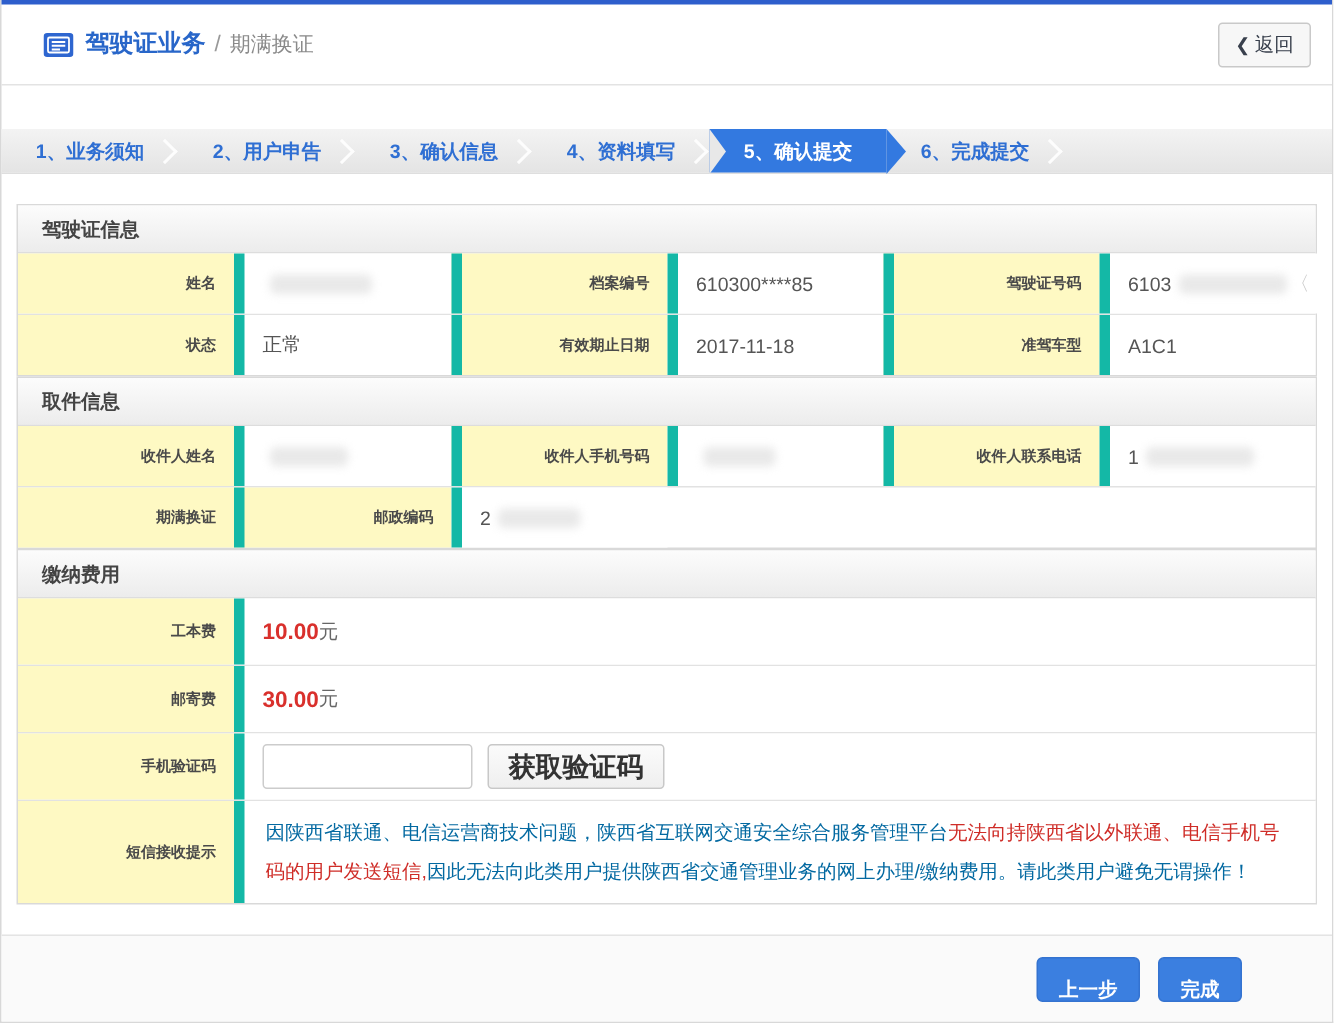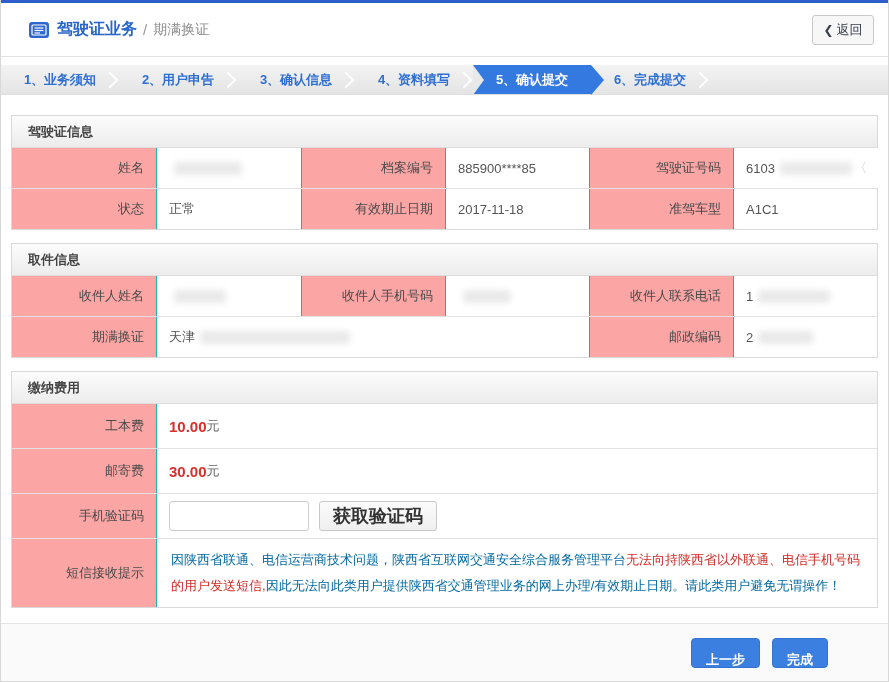--- a/index.html
+++ b/index.html
@@ -10,39 +10,39 @@
   
   .header { height:54px; display:flex; align-items:center; padding:0 14px 0 28px; border-bottom:1px solid #e3e3e3; flex:0 0 auto; }
   .hicon { display:inline-flex; margin-right:8px; }
   .htitle { font-size:16px; font-weight:bold; color:#2866c9; }
   .hsep { color:#999; margin:0 6px; font-size:15px; }
   .hsub { color:#8a8a8a; font-size:14px; }
   .backbtn { margin-left:auto; height:30px; width:62px; background:#f7f7f7; border:1px solid #c9c9c9; border-radius:3px; font-size:13px; color:#39404d; cursor:pointer; font-family:inherit; display:flex; align-items:center; justify-content:center; gap:3px; }
   .backchev { font-weight:bold; font-size:12px; }
 
   
-  .steps { margin-top:8px; height:30px; background:linear-gradient(#f3f3f3,#e4e4e4); border-bottom:1px solid #dedede; display:flex; flex:0 0 auto; }
+  .steps { margin-top:29px; height:30px; background:linear-gradient(#f3f3f3,#e4e4e4); border-bottom:1px solid #dedede; display:flex; flex:0 0 auto; }
   .step { position:relative; width:118px; display:flex; align-items:center; justify-content:center; font-size:13px; font-weight:bold; color:#2f6fd3; cursor:pointer; }
   .step:not(.active)::after { content:''; position:absolute; right:3px; top:50%; width:10px; height:10px; border-top:2px solid #fdfdfd; border-right:2px solid #fdfdfd; transform:translateY(-50%) rotate(45deg); }
   .step.active { background:#3379e0; color:#fff; z-index:1; }
   .step.active::before { content:''; position:absolute; left:0; top:0; border-left:11px solid #e8e8e8; border-top:15px solid transparent; border-bottom:15px solid transparent; }
   .step.active::after { content:''; position:absolute; left:100%; top:0; border-left:13px solid #3379e0; border-top:15px solid transparent; border-bottom:15px solid transparent; }
   .step-fill { flex:1; }
 
   
   .content { padding:20px 10px 0 10px; }
-  .section { border:1px solid #d9d9d9; margin-bottom:13px; }
+  .section { border:1px solid #d9d9d9; }
   .sec-head { height:32px; display:flex; align-items:center; padding:0 16px; background:linear-gradient(#fcfcfc,#ececec); border-bottom:1px solid #ddd; font-size:13px; font-weight:bold; color:#444; }
   .grid { display:grid; grid-template-columns:144px 145px 144px 144px 144px 1fr; }
   .grid + .grid { border-top:1px solid #e2e2e2; }
   .row42 > div { height:40px; }
   .row46 > div { height:44px; }
-  .lbl { background:#fca5a5; display:flex; align-items:center; justify-content:flex-end; padding:0 12px; font-size:13px; font-weight:normal; color:#4a4a4a; }
+  .lbl { background:#fef9c3; display:flex; align-items:center; justify-content:flex-end; padding:0 12px; font-size:10px; font-weight:bold; color:#4a4a4a; }
   .val { display:flex; align-items:center; padding:0 12px; font-size:13px; color:#555; background:#fff; }
-  .grid > div + div { border-left:1px solid #14b8a6; }
+  .grid > div + div { border-left:7px solid #14b8a6; }
   .span3 { grid-column:2 / 5; }
   .span5 { grid-column:2 / 7; }
 
   .blob { display:inline-block; height:13px; background:#d7d7d7; border-radius:4px; filter:blur(3px); opacity:.55; margin-left:5px; }
   .trail { color:#c9c9c9; margin-left:2px; }
 
   .amount { color:#d9302c; font-weight:bold; font-size:15px; }
   .unit { color:#666; font-size:13px; }
 
   .code-input { width:140px; height:30px; border:1px solid #ccc; border-radius:3px; padding:0 8px; font-size:13px; font-family:inherit; color:#333; }
@@ -97,21 +97,21 @@
     <div class="section">
       <div class="sec-head">驾驶证信息</div>
       <div class="grid row42">
         <div class="lbl">姓名</div>
         <div class="val">
             <span></span>
             <span class="blob" style="width:68px"></span>
           </div>
         <div class="lbl">档案编号</div>
         <div class="val">
-            <span>885900****85</span>
+            <span>610300****85</span>
           </div>
         <div class="lbl">驾驶证号码</div>
         <div class="val">
             <span>6103</span>
             <span class="blob" style="width:72px"></span>
             <span class="trail">〈</span>
           </div>
       </div>
       <div class="grid row42">
         <div class="lbl">状态</div>
@@ -143,24 +143,20 @@
             <span class="blob" style="width:48px"></span>
           </div>
         <div class="lbl">收件人联系电话</div>
         <div class="val">
             <span>1</span>
             <span class="blob" style="width:72px"></span>
           </div>
       </div>
       <div class="grid row42">
         <div class="lbl">期满换证</div>
-        <div class="val span3">
-            <span>天津</span>
-            <span class="blob" style="width:150px"></span>
-          </div>
         <div class="lbl">邮政编码</div>
         <div class="val">
             <span>2</span>
             <span class="blob" style="width:55px"></span>
           </div>
       </div>
     </div>
 
     <div class="section">
       <div class="sec-head">缴纳费用</div>
@@ -181,21 +177,21 @@
       <div class="grid row46">
         <div class="lbl">手机验证码</div>
         <div class="val span5">
           <input class="code-input" type="text" value="" style="">
           <button class="code-btn">获取验证码</button>
         </div>
       </div>
       <div class="grid sms-row">
         <div class="lbl">短信接收提示</div>
         <div class="val span5">
-          <span class="warn-a">因陕西省联通、电信运营商技术问题，陕西省互联网交通安全综合服务管理平台</span><span class="warn-b">无法向持陕西省以外联通、电信手机号码的用户发送短信,</span><span class="warn-a">因此无法向此类用户提供陕西省交通管理业务的网上办理/有效期止日期。请此类用户避免无谓操作！</span>
+          <span class="warn-a">因陕西省联通、电信运营商技术问题，陕西省互联网交通安全综合服务管理平台</span><span class="warn-b">无法向持陕西省以外联通、电信手机号码的用户发送短信,</span><span class="warn-a">因此无法向此类用户提供陕西省交通管理业务的网上办理/缴纳费用。请此类用户避免无谓操作！</span>
         </div>
       </div>
     </div>
 
   </div>
 
   <div class="footer">
     <button class="blue-btn">上一步</button>
     <button class="blue-btn">完成</button>
   </div>

